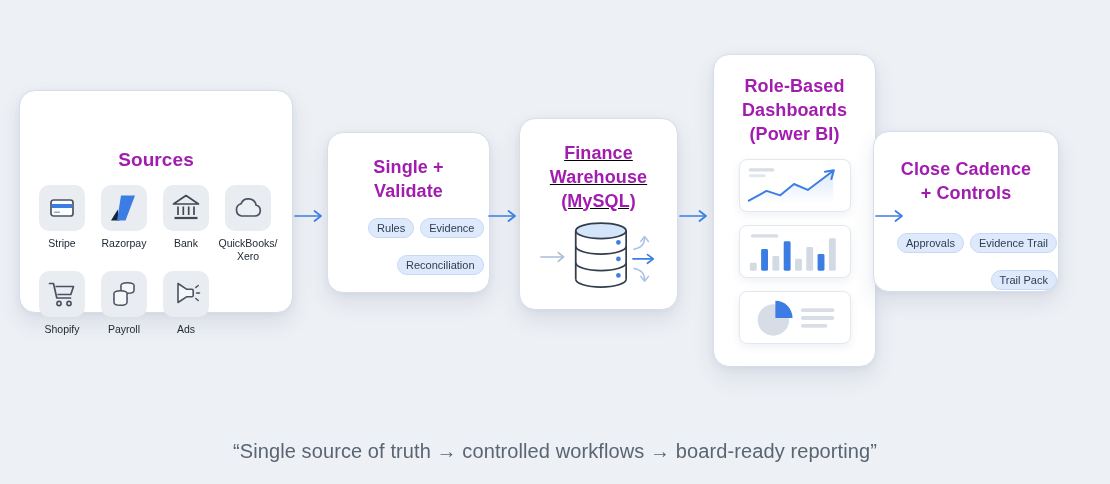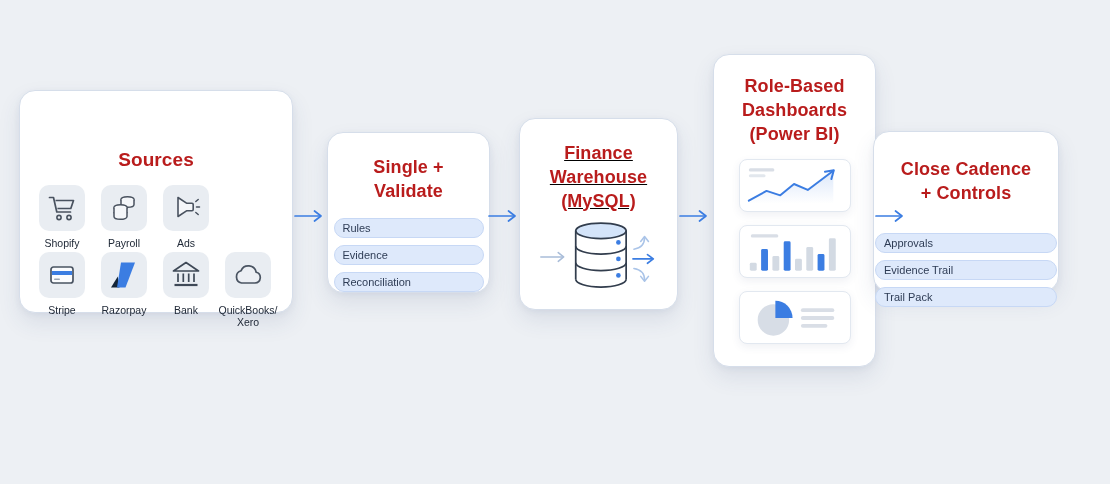--- a/index.html
+++ b/index.html
@@ -14,21 +14,21 @@
   .box {
     position: absolute;
     background: #ffffff;
     border: 1.5px solid #d6deea;
     border-radius: 16px;
     box-shadow: 0 10px 22px rgba(45,70,120,.10), 0 2px 6px rgba(45,70,120,.06);
   }
   .box-title {
     font-size: 18px;
     font-weight: 700;
-    color: #b91c1c;
+    color: #a21caf;
     text-align: center;
     line-height: 1.32;
     white-space: pre-line;
     letter-spacing: .1px;
   }
 
   
   .sources { left: 19px; top: 90px; width: 274px; height: 223px; padding: 16px 11px 8px; }
   .sources .box-title { font-size: 19px; margin-bottom: 13px; margin-top: 40px; }
   .icon-row { display: flex; justify-content: flex-start; margin-top: 2px; }
@@ -50,21 +50,21 @@
 
   
   .node { display: flex; flex-direction: column; align-items: center; }
   .ingest    { left: 327px; top: 132px; width: 163px; height: 161px; padding-top: 23px; }
   .warehouse { left: 519px; top: 118px; width: 159px; height: 192px; padding-top: 23px; text-decoration: underline; }
   .dashboards{ left: 713px; top: 54px;  width: 163px; height: 313px; padding-top: 20px; }
   .close     { left: 873px; top: 131px; width: 186px; height: 161px; padding-top: 26px; }
 
   .tag-wrap {
     display: flex; flex-wrap: wrap; justify-content: flex-end;
-    gap: 7px 6px; margin-top: 14px; flex-direction: column;
+    gap: 17px 6px; margin-top: 14px;
   }
   .ingest .tag-wrap { width: 150px; }
   .close  .tag-wrap { width: 182px; margin-top: 27px; }
   .pill {
     background: #dee9fb;
     border: 1px solid #c7d8f5;
     border-radius: 999px;
     padding: 3px 8px;
     font-size: 11px;
     color: #2e3c55;
@@ -101,59 +101,20 @@
   }
 </style>
 </head>
 <body>
 
 <div class="stage">
 
   <section class="box sources">
     <h2 class="box-title">Sources</h2>
 
-    <div class="icon-row" style="margin-top:9px">
-      <div class="src-item">
-        <div class="tile">
-          <svg width="32" height="32" viewBox="0 0 32 32">
-            <path d="M3.5 5.5 H7.5 L10.8 20 H24.5" fill="none" stroke="#49525f" stroke-width="1.7" stroke-linecap="round" stroke-linejoin="round"></path>
-            <path d="M9.5 8.5 H27.5 L24.8 16.5 H11.4" fill="none" stroke="#49525f" stroke-width="1.7" stroke-linejoin="round"></path>
-            <circle cx="13" cy="25.5" r="2.1" fill="none" stroke="#49525f" stroke-width="1.6"></circle>
-            <circle cx="23" cy="25.5" r="2.1" fill="none" stroke="#49525f" stroke-width="1.6"></circle>
-          </svg>
-        </div>
-        <div class="src-label">Shopify</div>
-      </div>
-
-      <div class="src-item">
-        <div class="tile">
-          <svg width="32" height="32" viewBox="0 0 32 32">
-            <ellipse cx="19.5" cy="7.5" rx="6.5" ry="2.8" fill="#f4f6f9" stroke="#49525f" stroke-width="1.5"></ellipse>
-            <path d="M13 7.5 v5 a6.5 2.8 0 0 0 13 0 v-5" fill="#f4f6f9" stroke="#49525f" stroke-width="1.5"></path>
-            <ellipse cx="12.5" cy="15.5" rx="6.5" ry="2.8" fill="#f4f6f9" stroke="#49525f" stroke-width="1.5"></ellipse>
-            <path d="M6 15.5 v4.5 a6.5 2.8 0 0 0 13 0 v-4.5" fill="#f4f6f9" stroke="#49525f" stroke-width="1.5"></path>
-            <path d="M6 20 v4.5 a6.5 2.8 0 0 0 13 0 v-4.5" fill="#f4f6f9" stroke="#49525f" stroke-width="1.5"></path>
-          </svg>
-        </div>
-        <div class="src-label">Payroll</div>
-      </div>
-
-      <div class="src-item">
-        <div class="tile">
-          <svg width="32" height="32" viewBox="0 0 32 32">
-            <path d="M8 5.5 V24.5 L16.5 18.8 H22 Q23.2 18.8 23.2 17.6 V12.4 Q23.2 11.2 22 11.2 H16.5 Z" fill="#f4f6f9" stroke="#49525f" stroke-width="1.6" stroke-linejoin="round"></path>
-            <line x1="25.8" y1="9.5" x2="28.2" y2="7.5" stroke="#49525f" stroke-width="1.5" stroke-linecap="round"></line>
-            <line x1="26.5" y1="15" x2="29.5" y2="15" stroke="#49525f" stroke-width="1.5" stroke-linecap="round"></line>
-            <line x1="25.8" y1="20.5" x2="28.2" y2="22.5" stroke="#49525f" stroke-width="1.5" stroke-linecap="round"></line>
-          </svg>
-        </div>
-        <div class="src-label">Ads</div>
-      </div>
-    </div>
-
     <div class="icon-row">
       <div class="src-item">
         <div class="tile">
           <svg width="32" height="32" viewBox="0 0 32 32">
             <rect x="5" y="8" width="22" height="16" rx="2.5" fill="#fbfcfe" stroke="#4a5462" stroke-width="1.7"></rect>
             <rect x="5.9" y="12" width="20.2" height="4" fill="#3b7de2"></rect>
             <rect x="8" y="19.5" width="6" height="1.6" rx="0.8" fill="#9aa4b2"></rect>
           </svg>
         </div>
         <div class="src-label">Stripe</div>
@@ -184,20 +145,59 @@
       </div>
 
       <div class="src-item">
         <div class="tile">
           <svg width="32" height="32" viewBox="0 0 32 32">
             <path d="M9.5 24 h13.5 a5.5 5.5 0 0 0 1.2 -10.8 A8 8 0 0 0 9 11.8 A6.3 6.3 0 0 0 9.5 24 Z" fill="#eceff4" stroke="#4a5462" stroke-width="1.7" stroke-linejoin="round"></path>
           </svg>
         </div>
         <div class="src-label">QuickBooks/
 Xero</div>
+      </div>
+    </div>
+
+    <div class="icon-row" style="margin-top:9px">
+      <div class="src-item">
+        <div class="tile">
+          <svg width="32" height="32" viewBox="0 0 32 32">
+            <path d="M3.5 5.5 H7.5 L10.8 20 H24.5" fill="none" stroke="#49525f" stroke-width="1.7" stroke-linecap="round" stroke-linejoin="round"></path>
+            <path d="M9.5 8.5 H27.5 L24.8 16.5 H11.4" fill="none" stroke="#49525f" stroke-width="1.7" stroke-linejoin="round"></path>
+            <circle cx="13" cy="25.5" r="2.1" fill="none" stroke="#49525f" stroke-width="1.6"></circle>
+            <circle cx="23" cy="25.5" r="2.1" fill="none" stroke="#49525f" stroke-width="1.6"></circle>
+          </svg>
+        </div>
+        <div class="src-label">Shopify</div>
+      </div>
+
+      <div class="src-item">
+        <div class="tile">
+          <svg width="32" height="32" viewBox="0 0 32 32">
+            <ellipse cx="19.5" cy="7.5" rx="6.5" ry="2.8" fill="#f4f6f9" stroke="#49525f" stroke-width="1.5"></ellipse>
+            <path d="M13 7.5 v5 a6.5 2.8 0 0 0 13 0 v-5" fill="#f4f6f9" stroke="#49525f" stroke-width="1.5"></path>
+            <ellipse cx="12.5" cy="15.5" rx="6.5" ry="2.8" fill="#f4f6f9" stroke="#49525f" stroke-width="1.5"></ellipse>
+            <path d="M6 15.5 v4.5 a6.5 2.8 0 0 0 13 0 v-4.5" fill="#f4f6f9" stroke="#49525f" stroke-width="1.5"></path>
+            <path d="M6 20 v4.5 a6.5 2.8 0 0 0 13 0 v-4.5" fill="#f4f6f9" stroke="#49525f" stroke-width="1.5"></path>
+          </svg>
+        </div>
+        <div class="src-label">Payroll</div>
+      </div>
+
+      <div class="src-item">
+        <div class="tile">
+          <svg width="32" height="32" viewBox="0 0 32 32">
+            <path d="M8 5.5 V24.5 L16.5 18.8 H22 Q23.2 18.8 23.2 17.6 V12.4 Q23.2 11.2 22 11.2 H16.5 Z" fill="#f4f6f9" stroke="#49525f" stroke-width="1.6" stroke-linejoin="round"></path>
+            <line x1="25.8" y1="9.5" x2="28.2" y2="7.5" stroke="#49525f" stroke-width="1.5" stroke-linecap="round"></line>
+            <line x1="26.5" y1="15" x2="29.5" y2="15" stroke="#49525f" stroke-width="1.5" stroke-linecap="round"></line>
+            <line x1="25.8" y1="20.5" x2="28.2" y2="22.5" stroke="#49525f" stroke-width="1.5" stroke-linecap="round"></line>
+          </svg>
+        </div>
+        <div class="src-label">Ads</div>
       </div>
     </div>
   </section>
 
   <section class="box node ingest">
     <h2 class="box-title">Single +
 Validate</h2>
     <div class="tag-wrap">
       <span class="pill">Rules</span>
       <span class="pill">Evidence</span>
@@ -303,13 +303,14 @@
   </svg>
   <svg class="arrow arrow-3" width="32" height="14" viewBox="0 0 32 14">
     <line x1="1" y1="7" x2="26" y2="7" stroke="#3b7de2" stroke-width="1.7" stroke-linecap="round"></line>
     <polyline points="20.5,2 27,7 20.5,12" fill="none" stroke="#3b7de2" stroke-width="1.7" stroke-linecap="round" stroke-linejoin="round"></polyline>
   </svg>
   <svg class="arrow arrow-4" width="32" height="14" viewBox="0 0 32 14">
     <line x1="1" y1="7" x2="26" y2="7" stroke="#3b7de2" stroke-width="1.7" stroke-linecap="round"></line>
     <polyline points="20.5,2 27,7 20.5,12" fill="none" stroke="#3b7de2" stroke-width="1.7" stroke-linecap="round" stroke-linejoin="round"></polyline>
   </svg>
 
+  <p class="caption">“Single source of truth → controlled workflows → board-ready reporting”</p>
 </div>
 
 </body></html>

